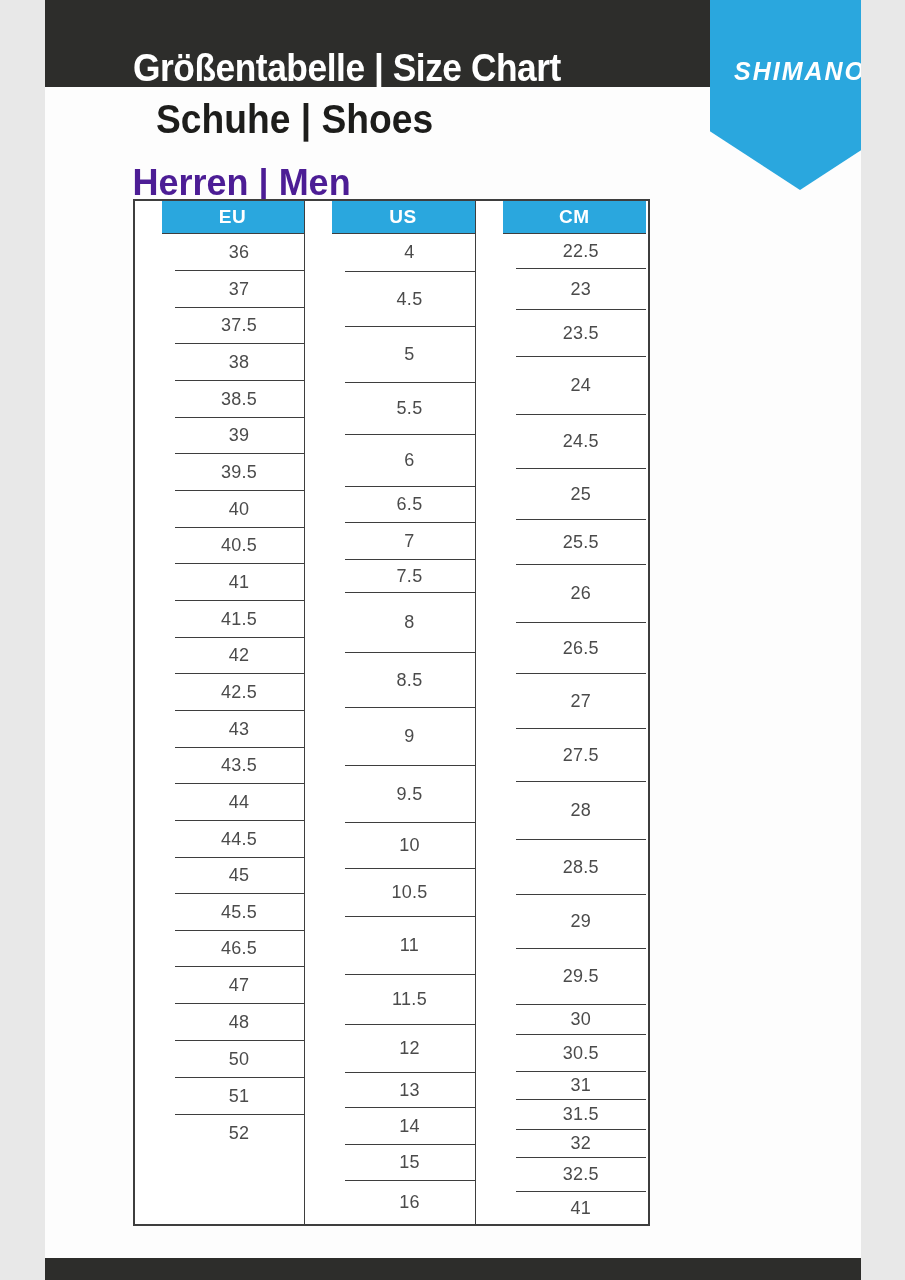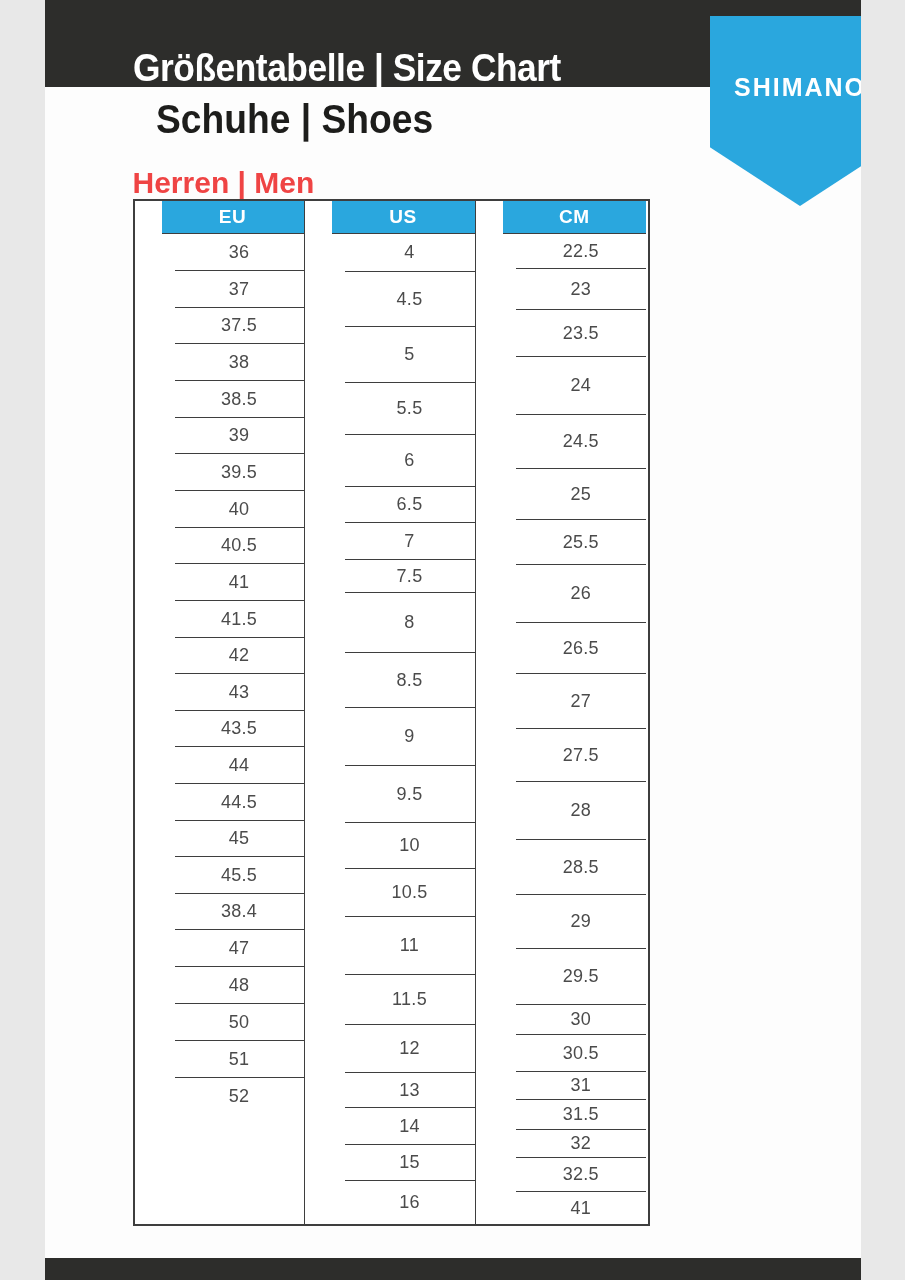--- a/index.html
+++ b/index.html
@@ -22,41 +22,41 @@
     width: 905px; height: 22px;
     background: #2d2d2b;
   }
   .title {
     position: absolute; left: 88px; top: 49px;
     font-size: 38px; font-weight: bold; line-height: 38px;
     color: #ffffff; white-space: nowrap; letter-spacing: -0.5px;
     transform: scaleX(0.93); transform-origin: left top;
   }
   .ribbon {
-    position: absolute; left: 665px; top: 16px;
+    position: absolute; left: 665px; top: 0;
     width: 181px; height: 190px;
     background: #2aa7de;
     clip-path: polygon(0 0, 100% 0, 100% 69%, 50% 100%, 0 69%);
-    display: flex; justify-content: center; align-items: flex-start;
+    display: flex; justify-content: center; align-items: flex-start; font-style: italic;
   }
   .brand {
     margin-top: 57px;
     font-size: 25px; font-weight: bold; color: #ffffff;
     letter-spacing: 2px; white-space: nowrap;
   }
   .subtitle {
     position: absolute; left: 111px; top: 97px;
     font-size: 40px; font-weight: bold; line-height: 44px;
     color: #1d1d1b; white-space: nowrap;
     transform: scaleX(0.93); transform-origin: left top;
   }
   .section-label {
     position: absolute; left: 88px; top: 169px;
-    font-size: 30px; font-weight: bold; line-height: 28px;
-    color: #ef4444; white-space: nowrap;
+    font-size: 36px; font-weight: bold; line-height: 28px;
+    color: #4c1d95; white-space: nowrap;
   }
   .size-table {
     position: absolute; left: 88px; top: 199px;
     width: 513px;
     border: 2px solid #3e3e3e;
     background: #ffffff;
     display: flex;
     box-sizing: content-box;
   }
   .col { display: flex; flex-direction: column; }
@@ -107,27 +107,28 @@
           <div class="cell" style="height: 36px;">37.5</div>
           <div class="cell" style="height: 37px;">38</div>
           <div class="cell" style="height: 37px;">38.5</div>
           <div class="cell" style="height: 36px;">39</div>
           <div class="cell" style="height: 37px;">39.5</div>
           <div class="cell" style="height: 37px;">40</div>
           <div class="cell" style="height: 36px;">40.5</div>
           <div class="cell" style="height: 37px;">41</div>
           <div class="cell" style="height: 37px;">41.5</div>
           <div class="cell" style="height: 36px;">42</div>
+          <div class="cell" style="height: 37px;">42.5</div>
           <div class="cell" style="height: 37px;">43</div>
           <div class="cell" style="height: 36px;">43.5</div>
           <div class="cell" style="height: 37px;">44</div>
           <div class="cell" style="height: 37px;">44.5</div>
           <div class="cell" style="height: 36px;">45</div>
           <div class="cell" style="height: 37px;">45.5</div>
-          <div class="cell" style="height: 36px;">38.4</div>
+          <div class="cell" style="height: 36px;">46.5</div>
           <div class="cell" style="height: 37px;">47</div>
           <div class="cell" style="height: 37px;">48</div>
           <div class="cell" style="height: 37px;">50</div>
           <div class="cell" style="height: 37px;">51</div>
           <div class="cell" style="height: 36px;">52</div>
         </div>
     </div>
     <div class="col col-1">
       <div class="th">US</div>
       <div class="cells">

